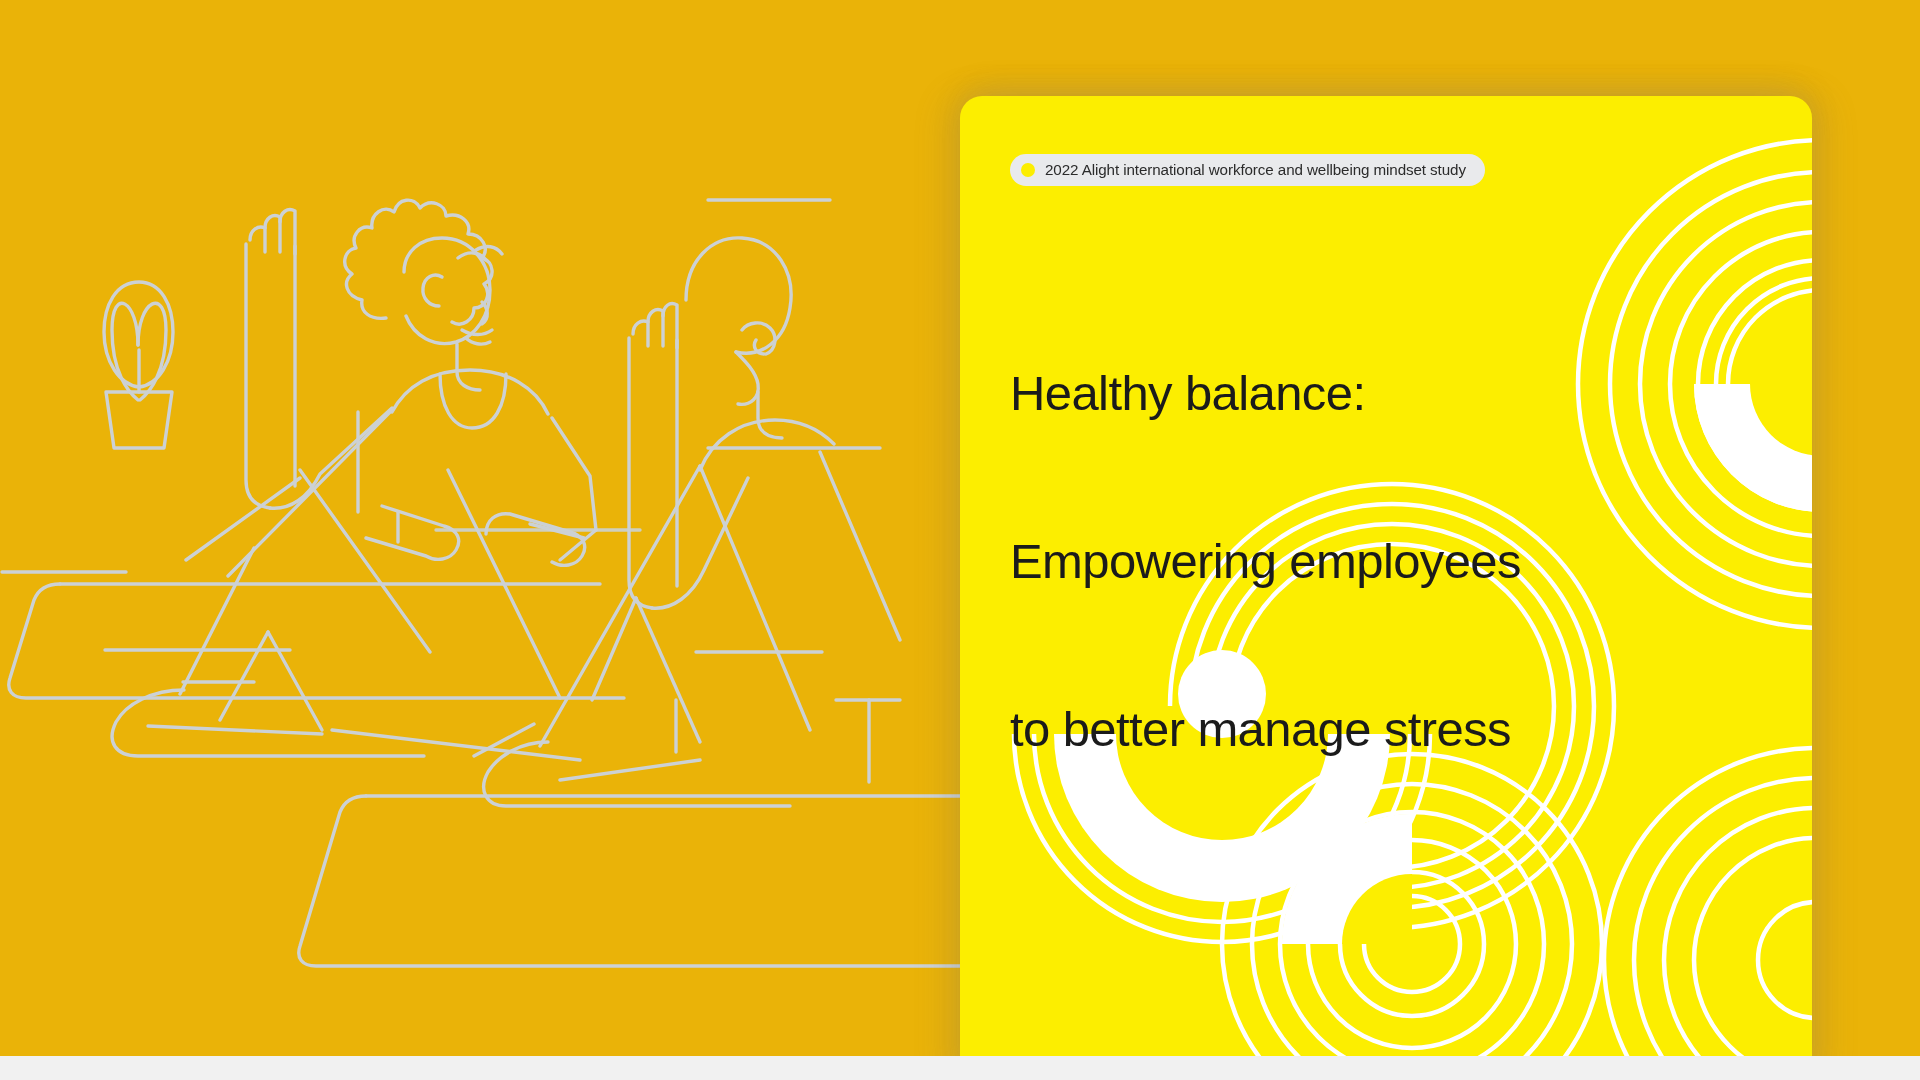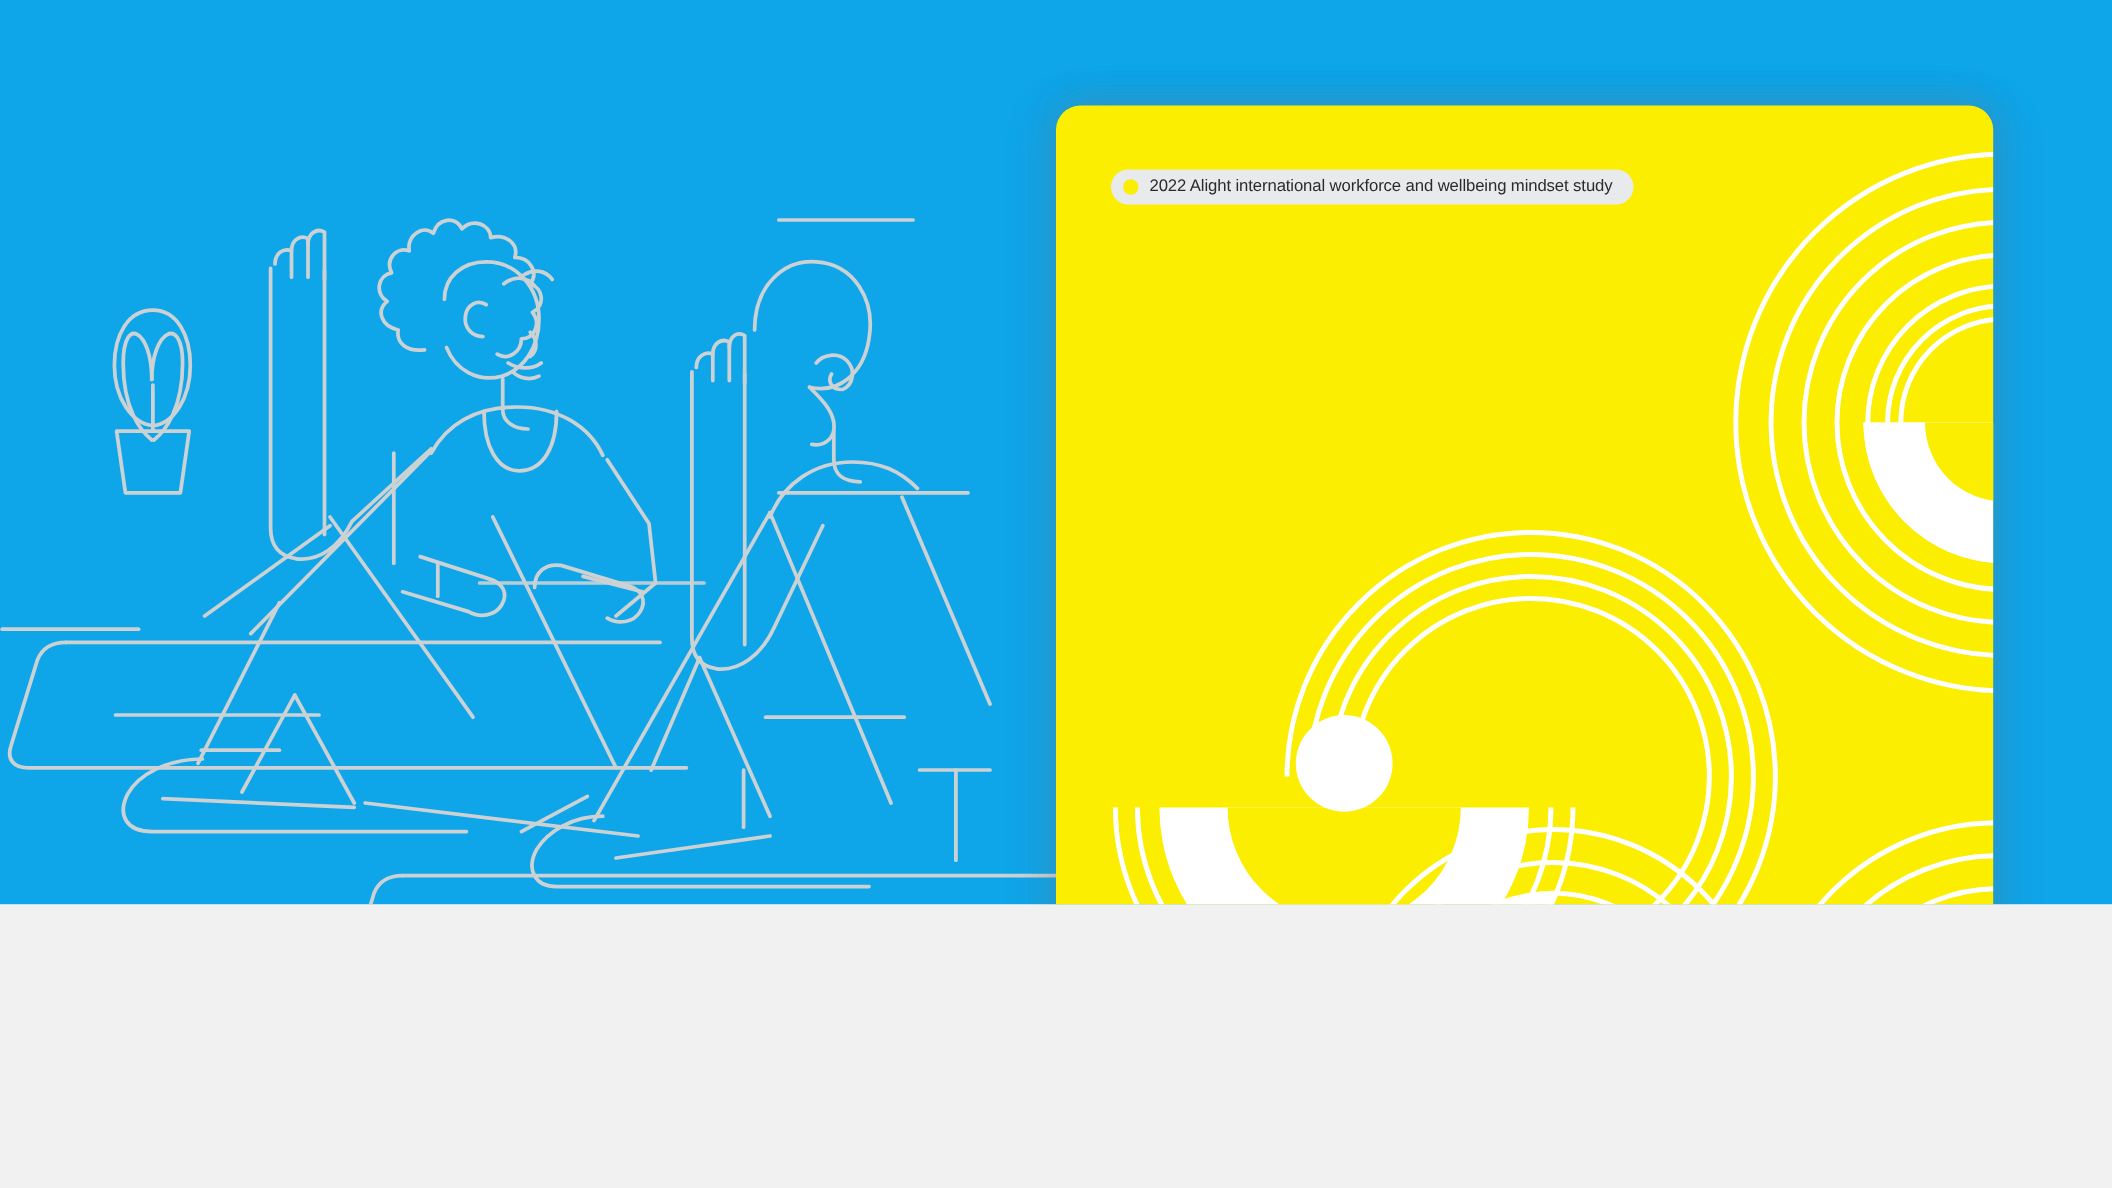--- a/index.html
+++ b/index.html
@@ -8,22 +8,22 @@
     width: 1920px;
     height: 1080px;
     overflow: hidden;
     background: #f1f1f1;
     font-family: "Liberation Sans", sans-serif;
   }
 
   #stage {
     position: relative;
     width: 1920px;
-    height: 822px;
-    background: #0ea5e9;
+    height: 1056px;
+    background: #eab308;
     overflow: hidden;
   }
 
   
   #illustration {
     position: absolute;
     left: 0;
     top: 0;
     width: 1000px;
     height: 1080px;
@@ -330,15 +330,20 @@
         </g>
 
       </g>
     </svg>
 
     <div id="badge">
       <span id="badge-dot"></span>
       <span id="badge-text">2022 Alight international workforce and wellbeing mindset study</span>
     </div>
 
+    <h1 id="headline">
+      <span class="hl-line">Healthy balance:</span>
+      <span class="hl-line">Empowering employees</span>
+      <span class="hl-line">to better manage stress</span>
+    </h1>
 
   </div>
 </div>
 
 </body></html>

